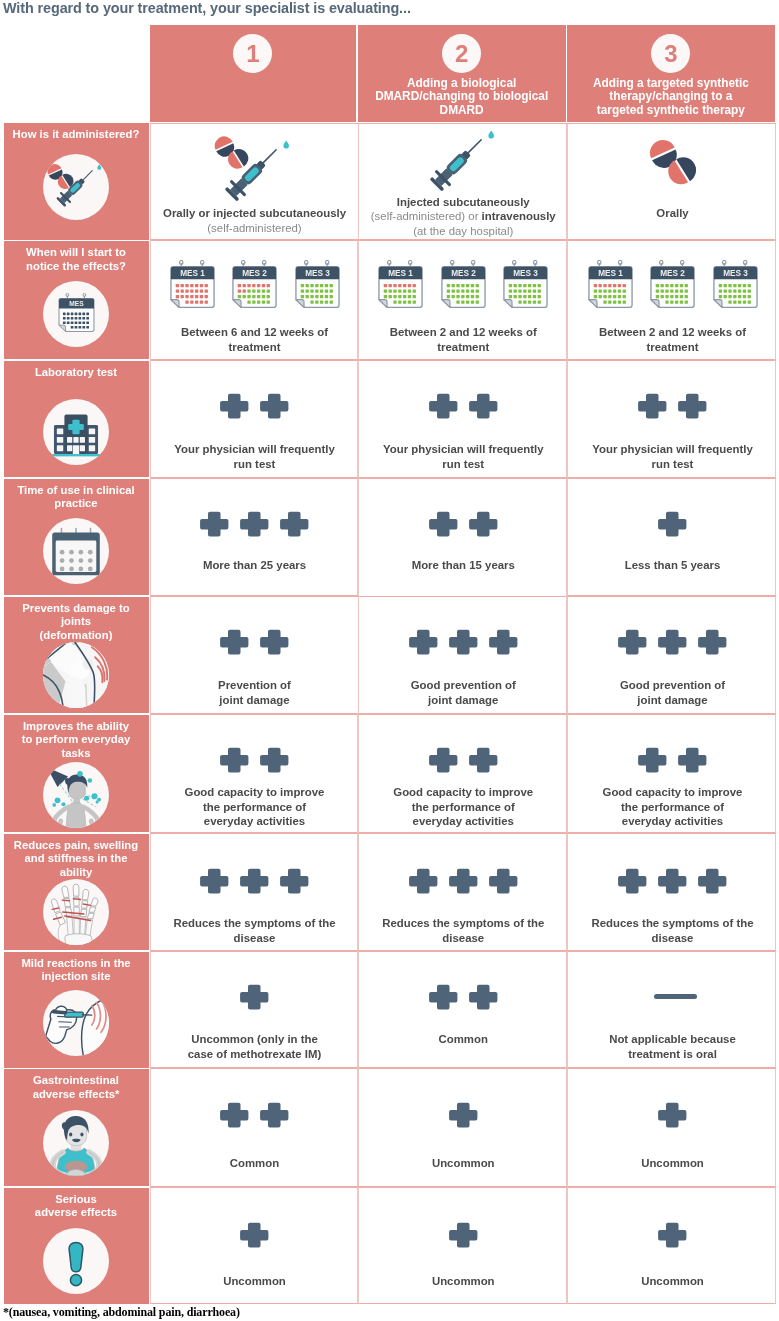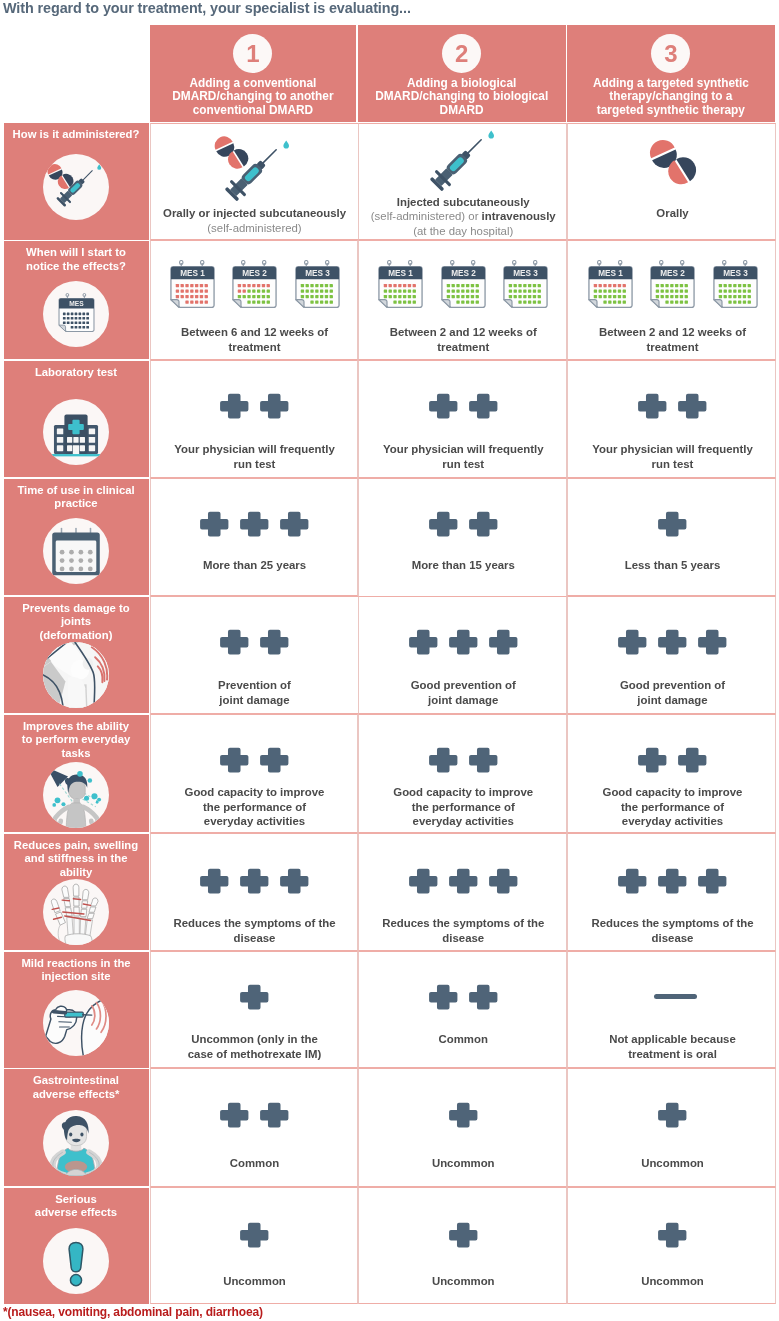--- a/index.html
+++ b/index.html
@@ -1,45 +1,40 @@
 <!DOCTYPE html>
 <html><head>
 <meta charset="utf-8">
 <style>
   * { box-sizing:border-box; margin:0; padding:0; }
   html,body { width:779px; height:1321px; background:#fff; }
   body { font-family:"Liberation Sans", sans-serif; }
   #page { position:relative; width:779px; height:1321px; overflow:hidden; background:#fff; }
   .abs { position:absolute; }
   #title { left:3px; top:-0.5px; font-size:14.4px; font-weight:bold; color:#56687A; letter-spacing:-0.1px; white-space:nowrap;}
-  #footnote { left:3px; top:1305px; font-size:12px; font-weight:bold; color:#b91c1c; letter-spacing:-0.15px; white-space:nowrap;}
+  #footnote { left:3px; top:1305px; font-size:12px; font-weight:bold; color:#000000; letter-spacing:-0.15px; white-space:nowrap;font-family:Liberation Serif, serif;}
   .redcell { background:#DE7F7A; }
   .whitecell { background:#fff; border-top:1px solid #EFADA7; border-bottom:1px solid #EFADA7; border-left:1px solid #EBC6C2; border-right:1px solid #EBC6C2; }
   .hdr-title { color:#fff; font-weight:bold; font-size:11.85px; line-height:13.4px; text-align:center; }
   .row-label { color:#fff; font-weight:bold; font-size:11.3px; line-height:13.5px; text-align:center; }
   .circle { background:#FBF7F6; border-radius:50%; }
   .cell-text { text-align:center; font-size:11.4px; line-height:14.6px; color:#4A4A4A; font-weight:bold; }
   .cell-text .lt { color:#8A8A8A; font-weight:normal; }
   .num-circle { background:#FCF8F7; border-radius:50%; display:flex; align-items:center; justify-content:center;
                 color:#DE7F7A; font-weight:bold; }
 </style>
 </head>
 <body>
 
 <div id="page">
 <div class="abs" id="title">With regard to your treatment, your specialist is evaluating...</div>
 <div class="abs" id="footnote">*(nausea, vomiting, abdominal pain, diarrhoea)</div>
 <div class="abs redcell" style="left:149.5px;top:25px;width:206.8px;height:97px;">
       <div class="num-circle abs" style="left:83.9px;top:9px;width:39px;height:39px;font-size:24px;line-height:1;">
         <span>1</span>
-      </div>
-      <div class="abs hdr-title" style="left:0;top:52px;width:206.8px;">
-        <div>Adding a conventional</div>
-        <div>DMARD/changing to another</div>
-        <div>conventional DMARD</div>
       </div>
     </div>
 <div class="abs redcell" style="left:357.5px;top:25px;width:208.3px;height:97px;">
       <div class="num-circle abs" style="left:84.7px;top:9px;width:39px;height:39px;font-size:24px;line-height:1;">
         <span>2</span>
       </div>
       <div class="abs hdr-title" style="left:0;top:52px;width:208.3px;">
         <div>Adding a biological</div>
         <div>DMARD/changing to biological</div>
         <div>DMARD</div>

